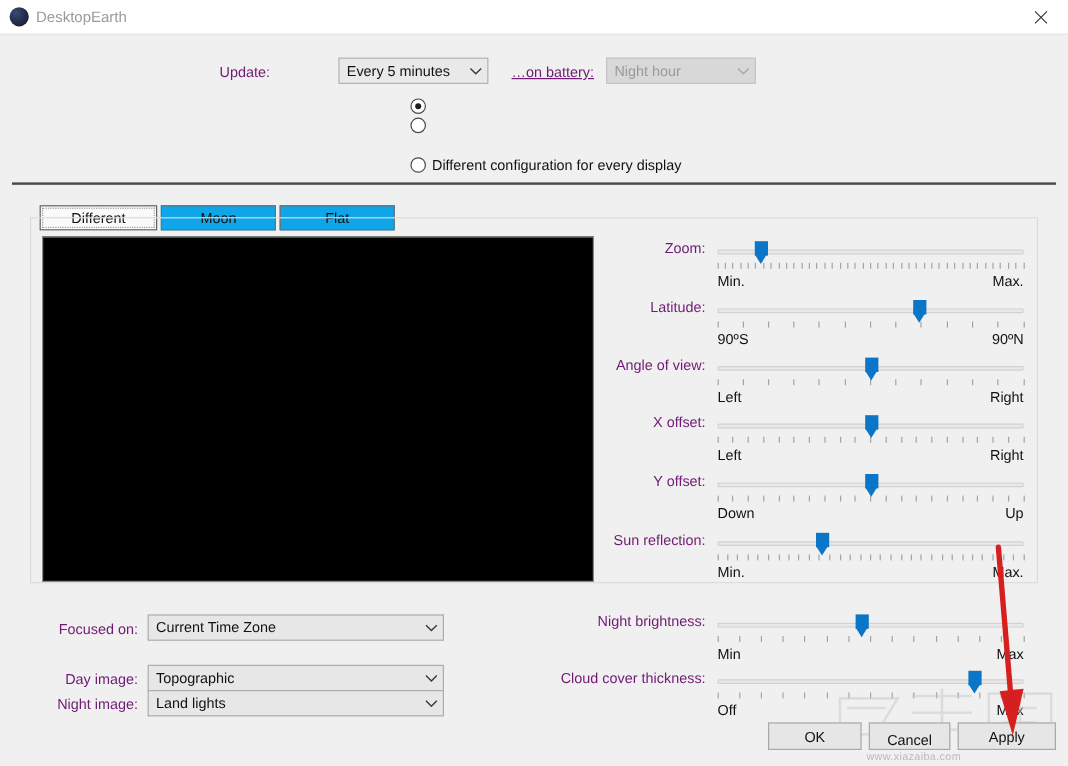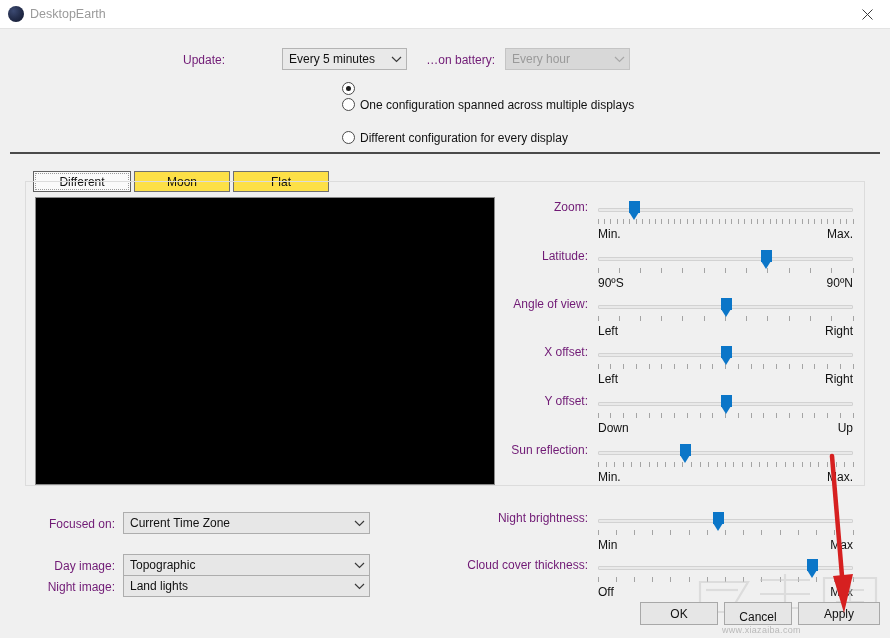--- a/index.html
+++ b/index.html
@@ -76,21 +76,21 @@
 
   
   #sep{
     position:absolute; left:10px; top:152px; width:870px; height:2px;
     background:#4a4a4a;
   }
 
   
   .tab{
     position:absolute; top:171px; height:21px;
-    border:1px solid #707070; background:#fde047;
+    border:1px solid #707070; background:#0ea5e9;
     display:flex; align-items:center; justify-content:center;
     font-size:12px; color:#111; cursor:pointer;
   }
   .tab.sel{ background:#fafafa; border-color:#616161; outline:1px dotted #999; outline-offset:-3px; }
 
   
   #groupbox{
     position:absolute; left:25px; top:181px; width:840px; height:305px;
     border:1px solid #dcdcdc; background:transparent;
   }
@@ -172,37 +172,36 @@
 
 <div class="combo wide" style="left:282px; top:48px; width:125px;">
   <span class="cv">Every 5 minutes</span>
   <span class="carr">
     <svg width="11" height="7" viewBox="0 0 11 7">
         <polyline points="1,1 5.5,5.5 10,1" fill="none" stroke="#3a3a3a" stroke-width="1.2"></polyline>
       </svg>
   </span>
 </div>
 
-<div class="lbl r" style="left:415px; top:53px; width:80px;">…on battery:</div>
+<div class="lbl r" style="left:415px; top:53px; width:80px;text-decoration:underline;">…on battery:</div>
 
 <div class="combo disabled" style="left:505px; top:48px; width:125px;">
-  <span class="cv">Every hour</span>
+  <span class="cv">Night hour</span>
   <span class="carr">
     <svg width="11" height="7" viewBox="0 0 11 7">
         <polyline points="1,1 5.5,5.5 10,1" fill="none" stroke="#3a3a3a" stroke-width="1.2"></polyline>
       </svg>
   </span>
 </div>
 
 <div class="radio-row on" style="left:342px; top:80px;">
   <span class="radio-mark"></span>
 </div>
 <div class="radio-row" style="left:342px; top:96px;">
   <span class="radio-mark"></span>
-  <span class="radio-label">One configuration spanned across multiple displays</span>
 </div>
 <div class="radio-row" style="left:342px; top:129px;">
   <span class="radio-mark"></span>
   <span class="radio-label">Different configuration for every display</span>
 </div>
 
 <div id="sep"></div>
 
 <div class="tab sel" style="left:33px; width:98px;">
   <span>Different</span>

